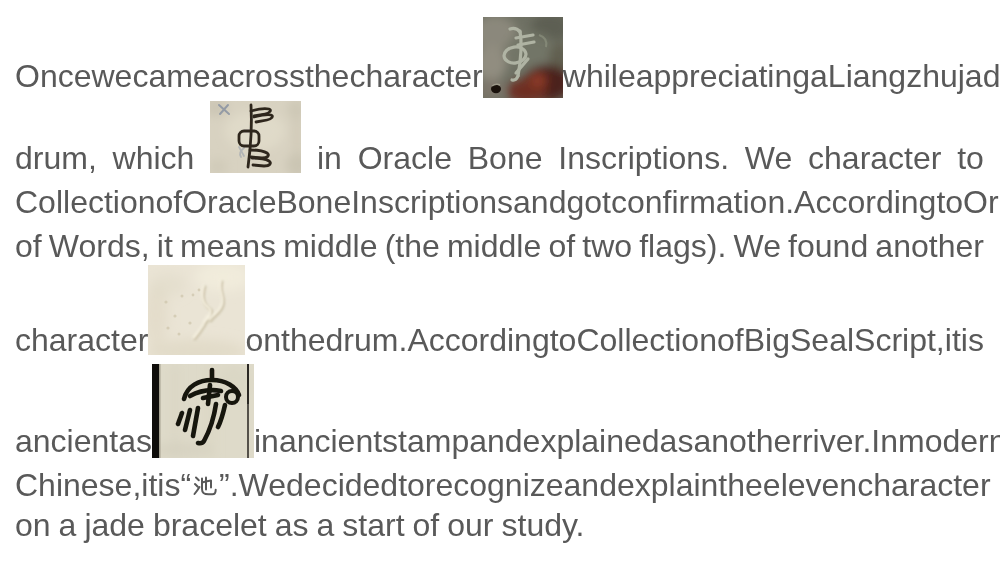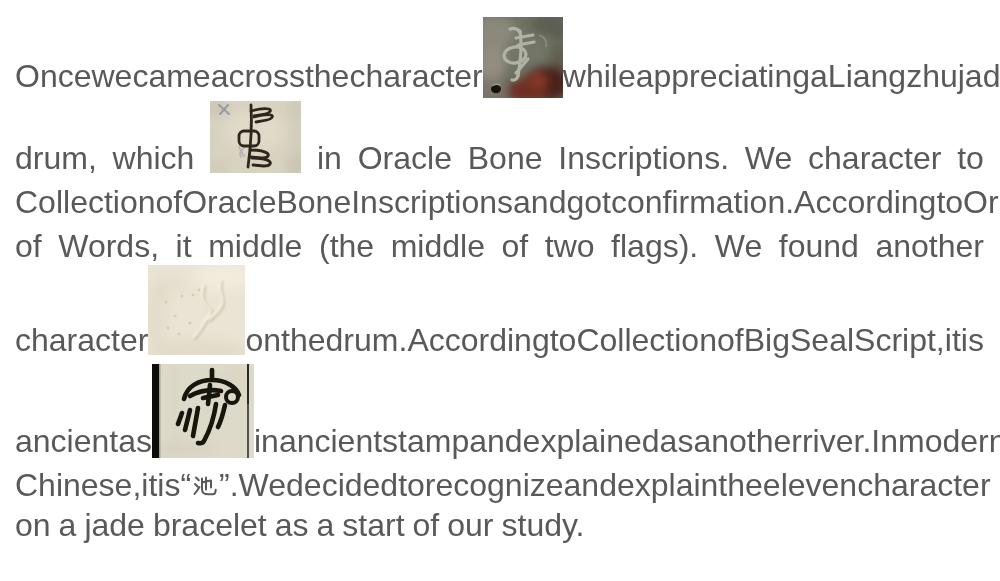--- a/index.html
+++ b/index.html
@@ -142,20 +142,21 @@
         <span class="item"><span class="word">got</span></span>
         <span class="item"><span class="word">confirmation.</span></span>
         <span class="item"><span class="word">According</span></span>
         <span class="item"><span class="word">to</span></span>
         <span class="item"><span class="word italic">Origin</span></span>
       </div>
       <div class="line line-4 line-justify">
         <span class="item"><span class="word italic">of</span></span>
         <span class="item"><span class="word italic">Words,</span></span>
         <span class="item"><span class="word">it</span></span>
+        <span class="item"><span class="word">means</span></span>
         <span class="item"><span class="word">middle</span></span>
         <span class="item"><span class="word">(the</span></span>
         <span class="item"><span class="word">middle</span></span>
         <span class="item"><span class="word">of</span></span>
         <span class="item"><span class="word">two</span></span>
         <span class="item"><span class="word">flags).</span></span>
         <span class="item"><span class="word">We</span></span>
         <span class="item"><span class="word">found</span></span>
         <span class="item"><span class="word">another</span></span>
       </div>

